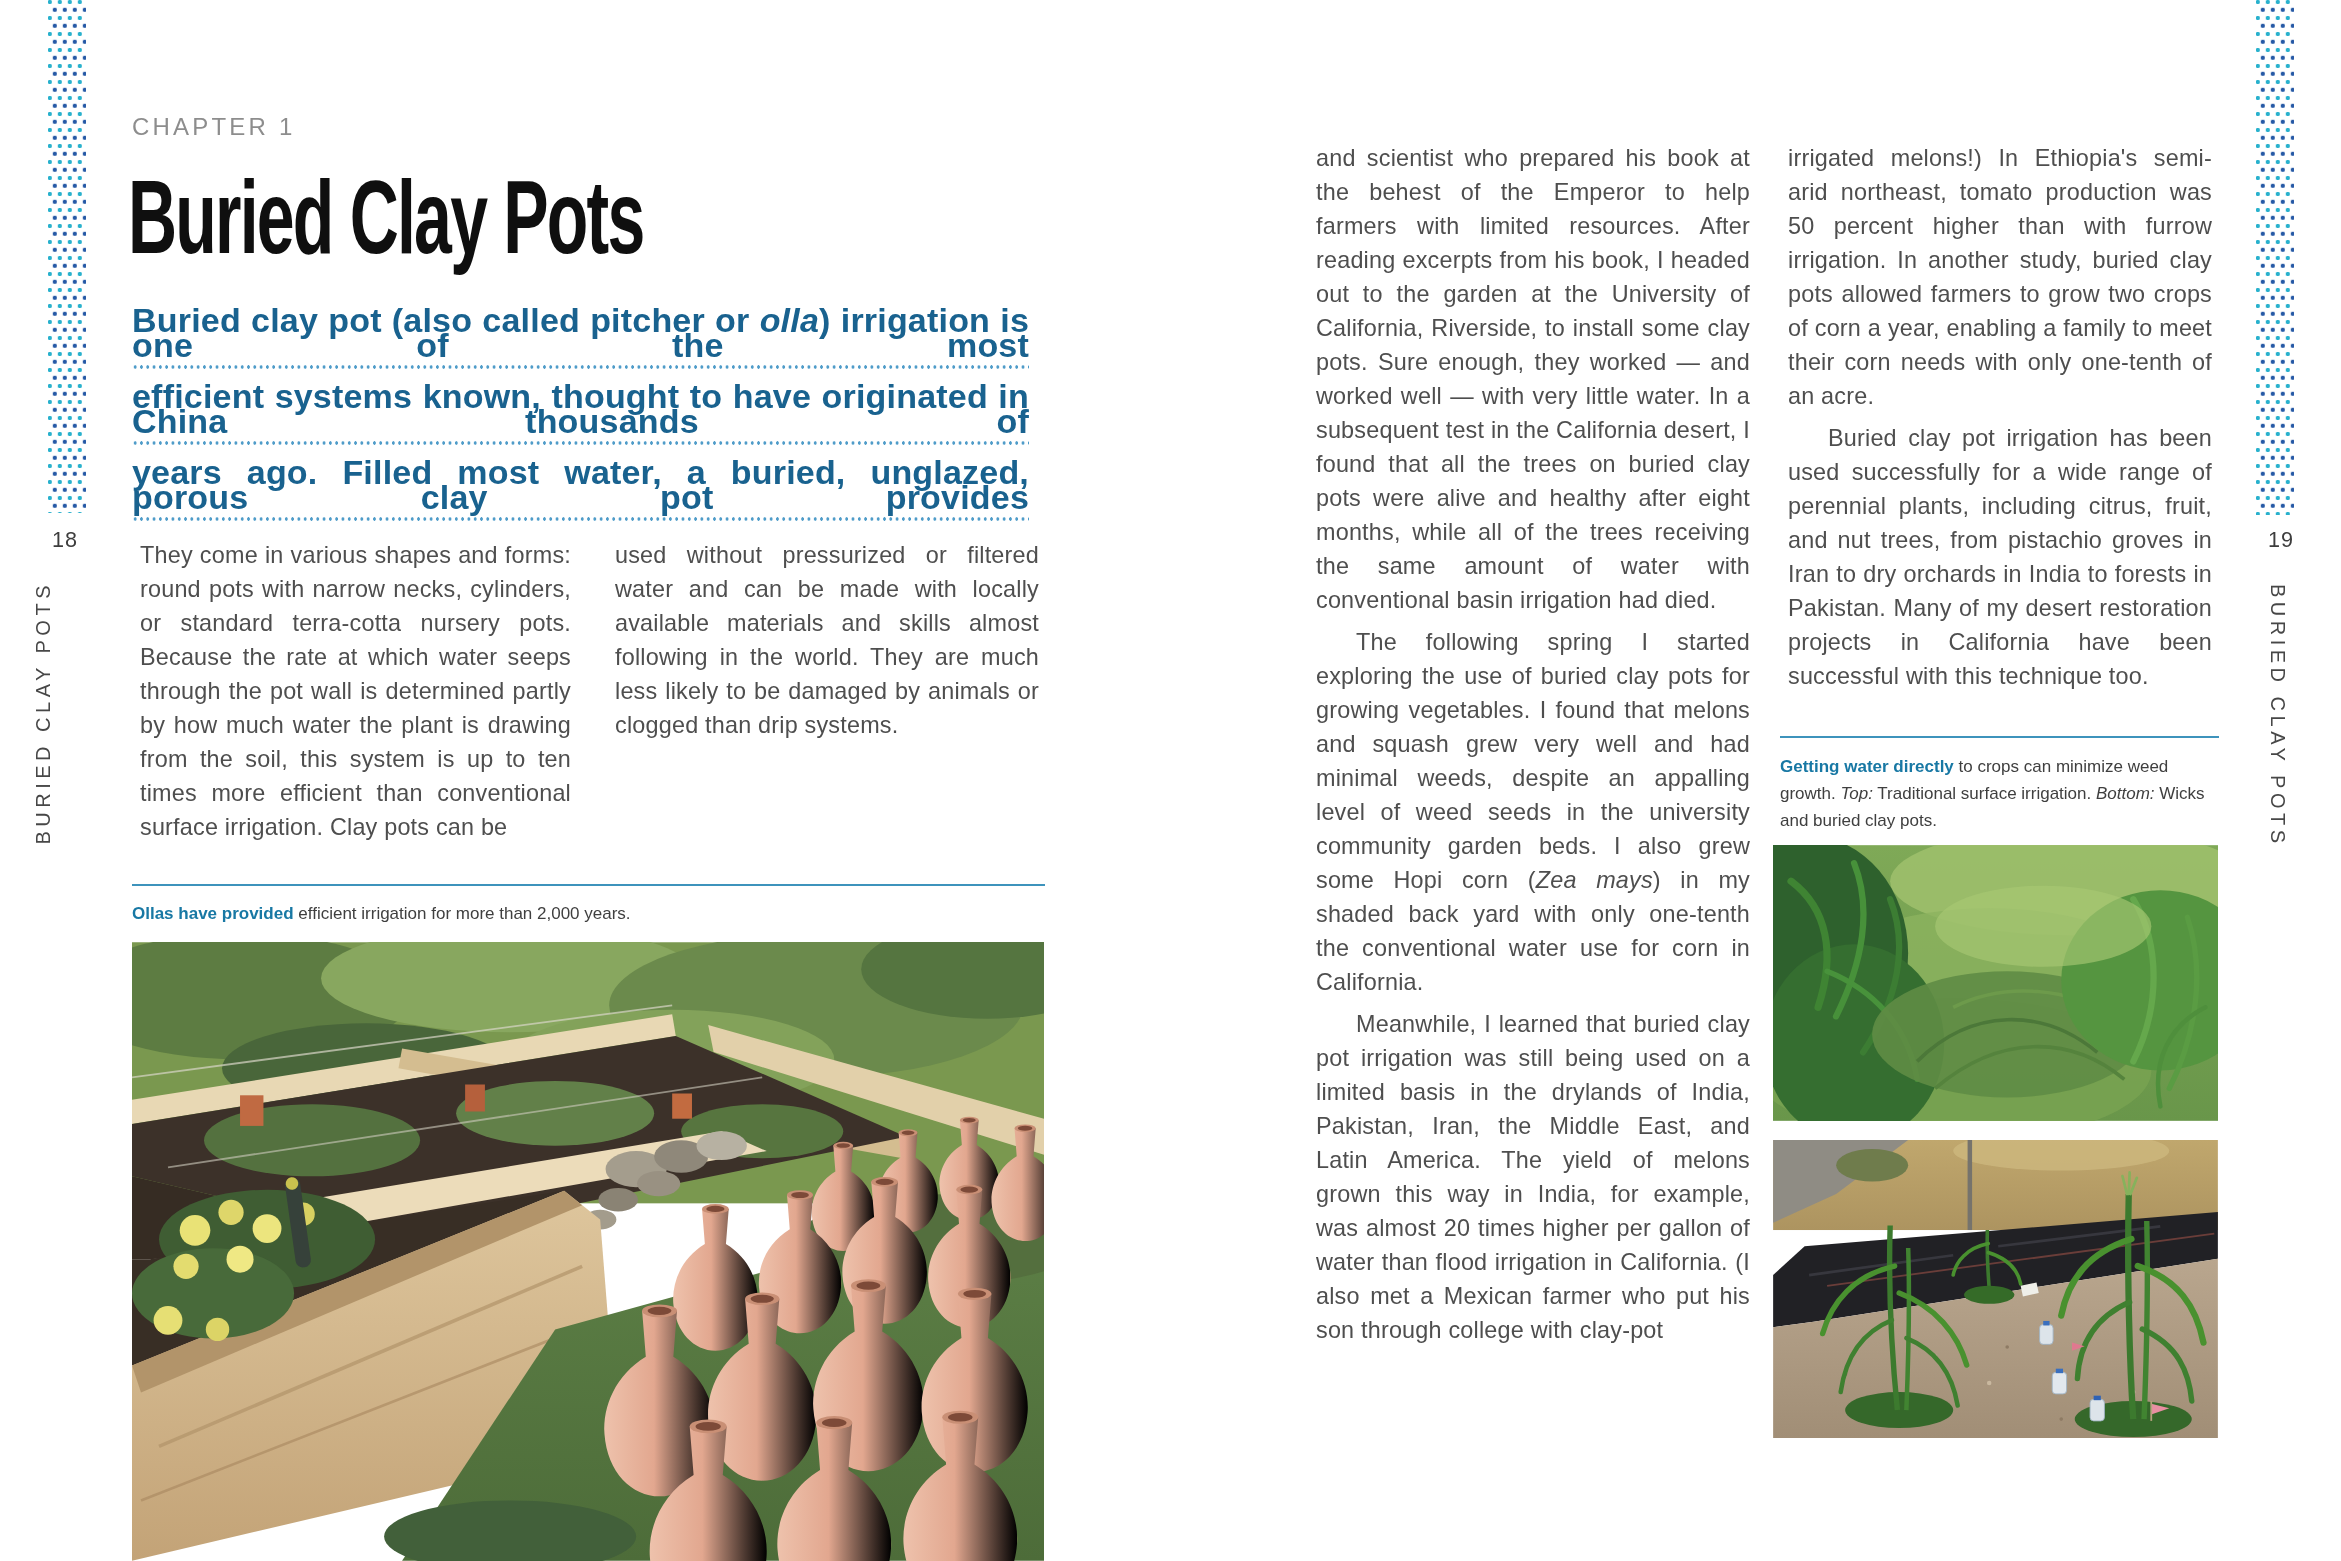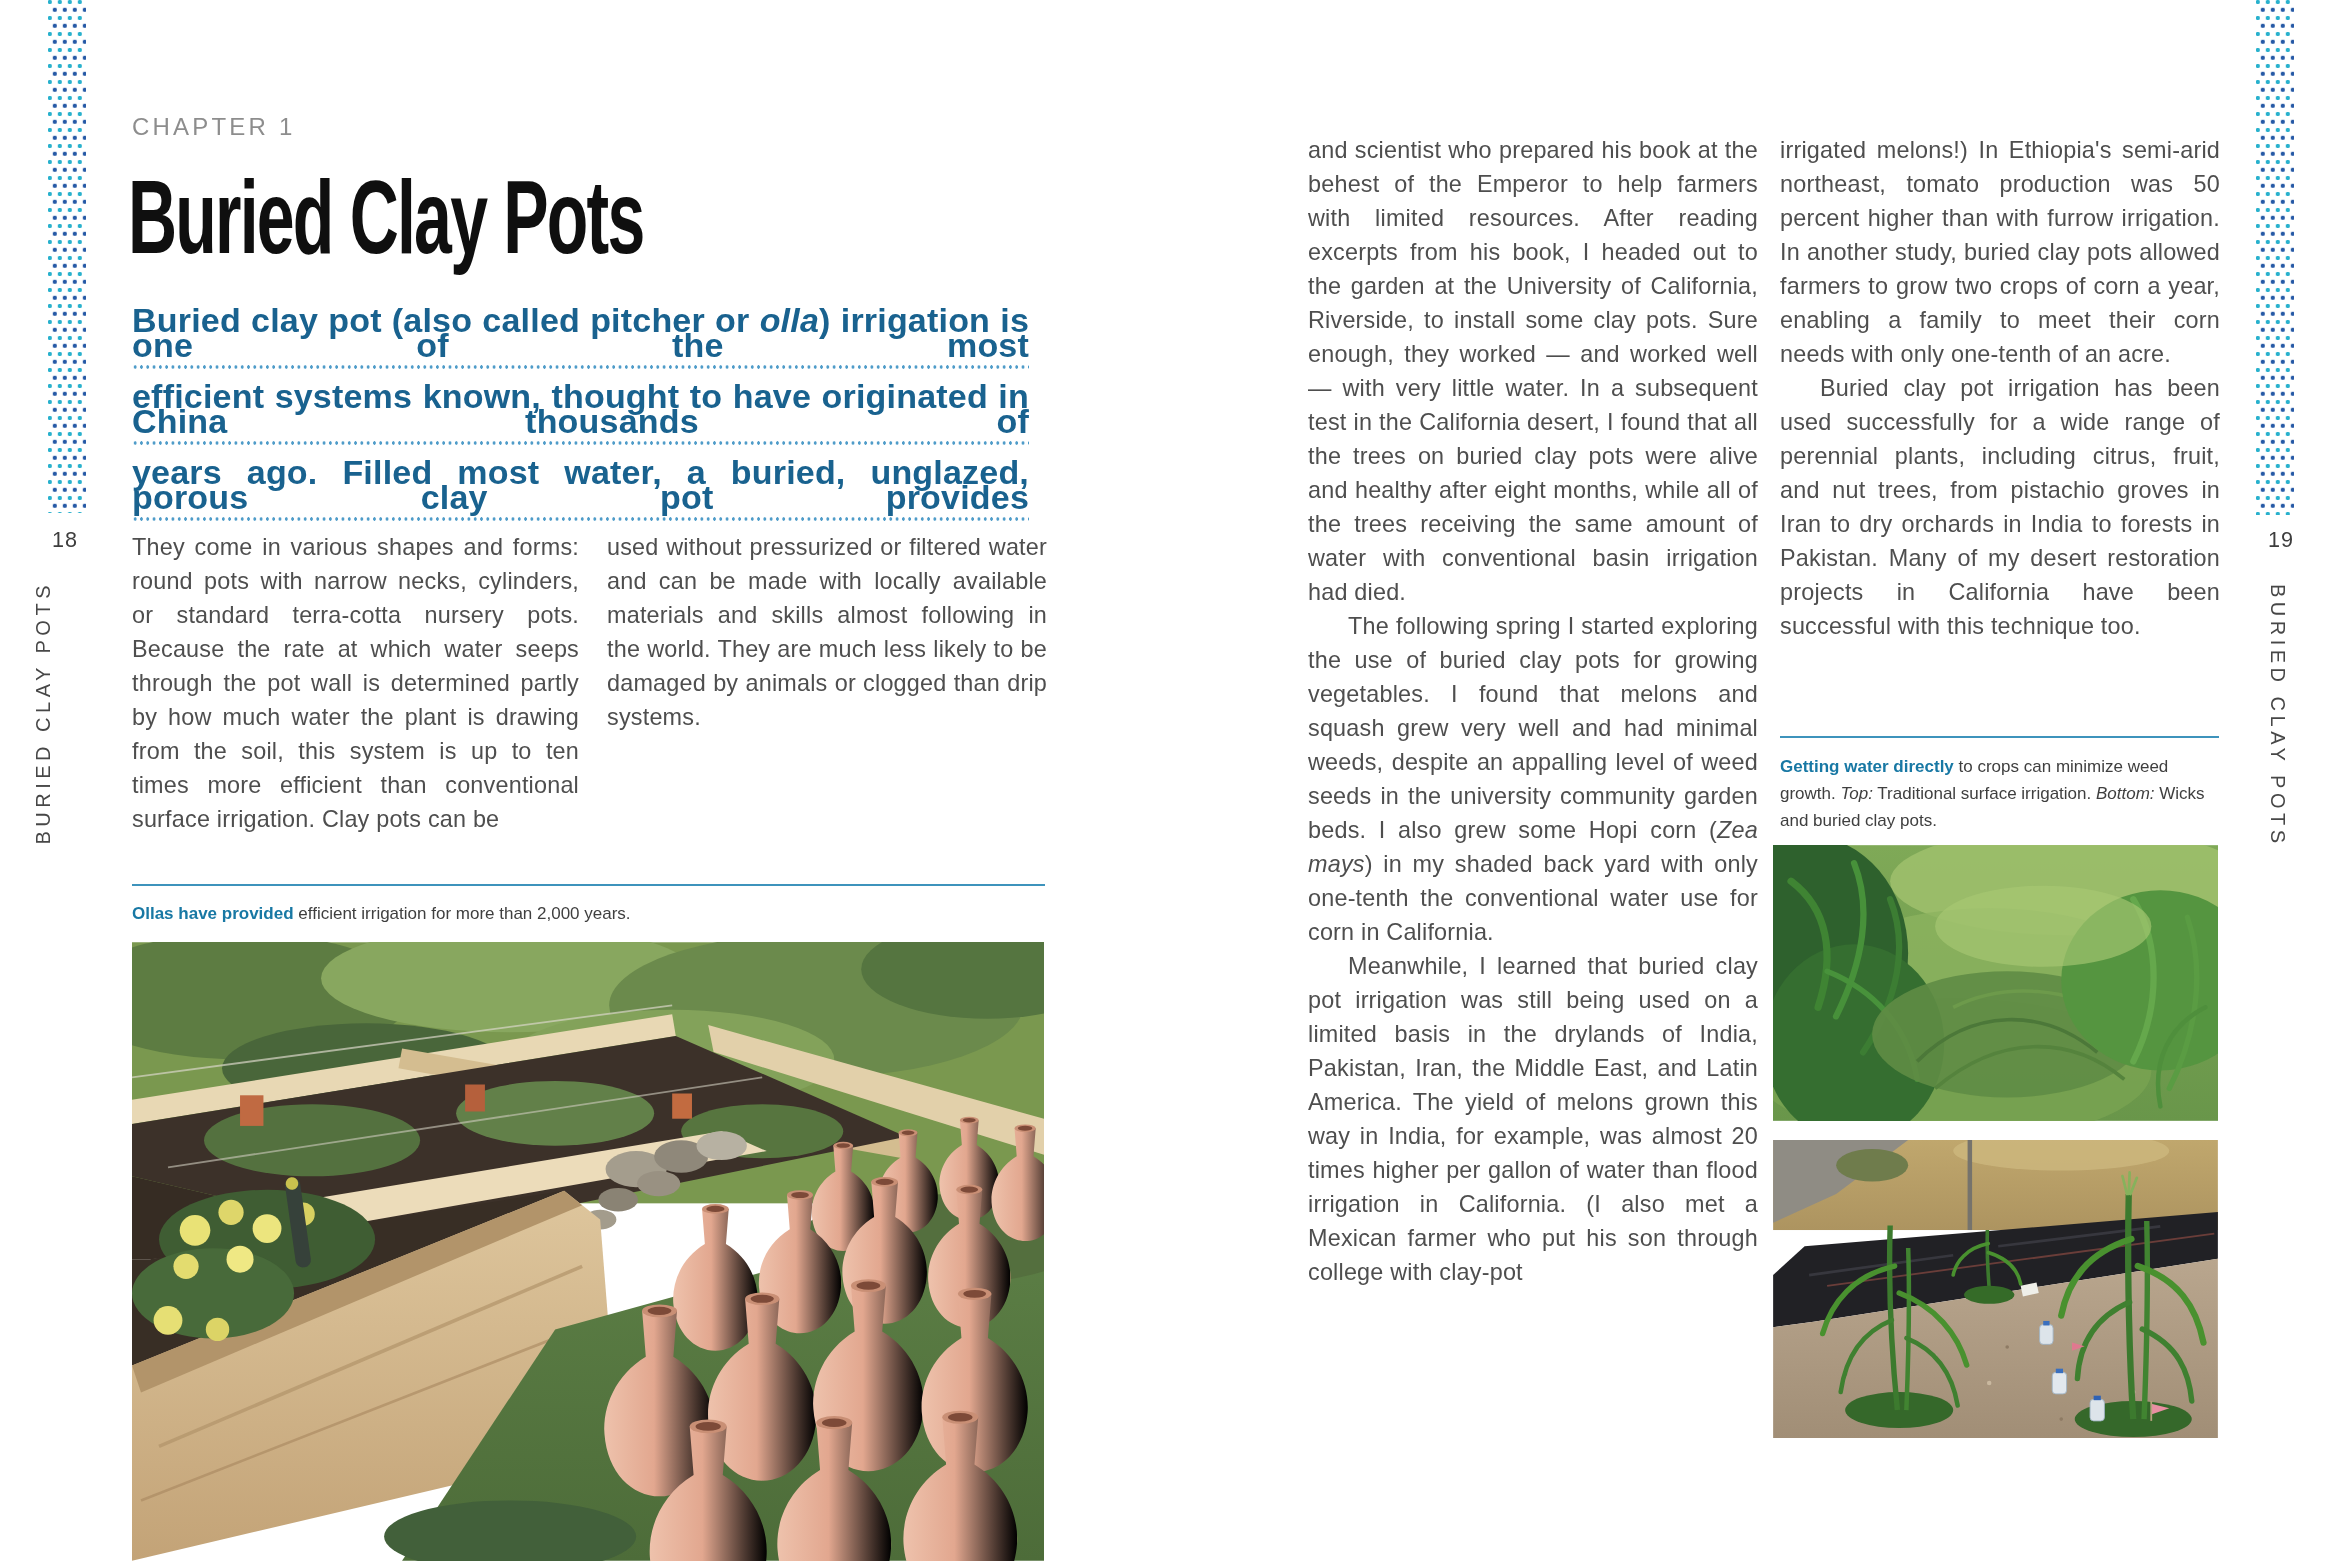--- a/index.html
+++ b/index.html
@@ -22,21 +22,21 @@
   .title{position:absolute;left:128px;top:159px;font-size:103px;font-weight:700;color:#0f0f0f;
          letter-spacing:-2.7px;transform:scaleX(0.66);transform-origin:left top;white-space:nowrap;}
   .intro{position:absolute;left:132px;top:308px;width:897px;font-size:34px;font-weight:700;
          color:#19628f;letter-spacing:0.2px;}
   .iline{display:block;line-height:25px;padding-bottom:10.8px;margin-bottom:15.3px;
          background-image:radial-gradient(circle,#4f9cc9 1.4px,rgba(0,0,0,0) 1.7px);
          background-repeat:repeat-x;background-position:left bottom;background-size:6.3px 3.6px;}
   .iline.j{text-align:justify;text-align-last:justify;}
   .iline.last{display:inline-block;padding-right:3.6px;}
   .col{position:absolute;font-size:23.4px;line-height:34px;text-align:justify;color:#4e4e4e;letter-spacing:0.2px;}
-  .para{margin:0;}
+  .para{margin:8px;}
   .para.ind{text-indent:40px;}
   .it{font-style:italic;}
   .blue{color:#1878a4;font-weight:700;}
   .rule{position:absolute;height:1.8px;background:#3e93bc;}
   .caption{position:absolute;font-size:17px;line-height:27px;color:#3f3f3f;}
   .photo{position:absolute;overflow:hidden;}
   .photo svg{display:block;}
 </style>
 </head>
 <body>

